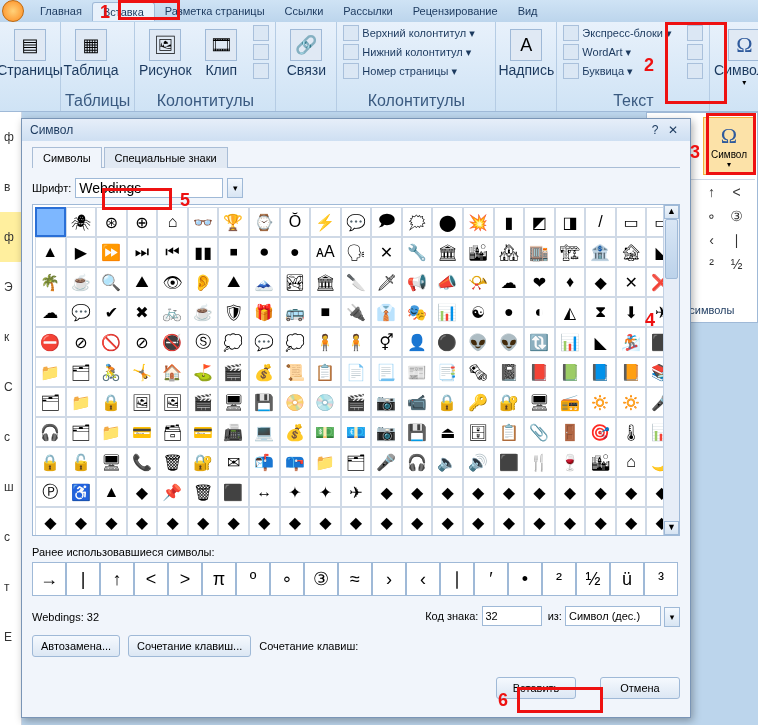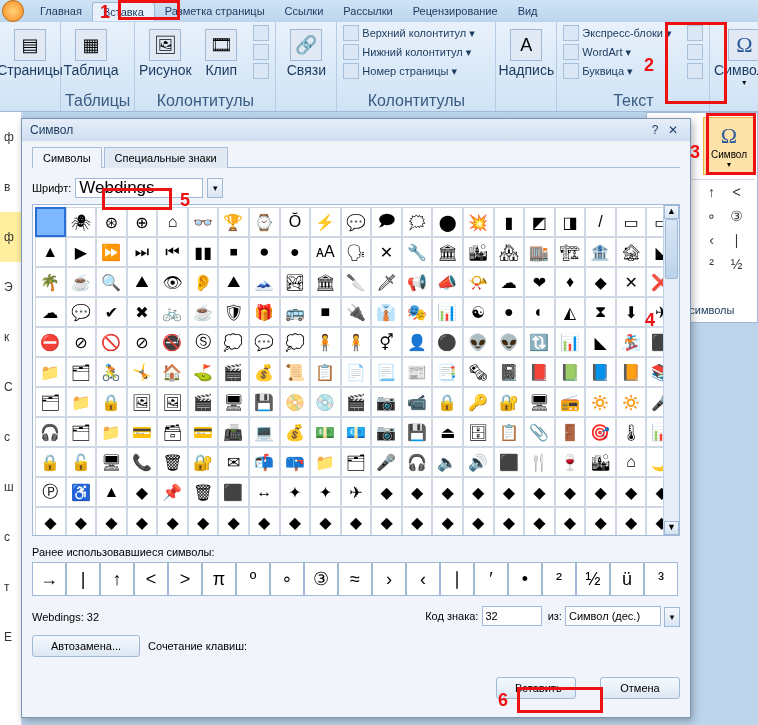--- a/index.html
+++ b/index.html
@@ -42,39 +42,39 @@
   
   .dialog { position: absolute; left: 21px; top: 118px; width: 670px; height: 600px; background: #f1f5fb; border: 1px solid #7a95b6; box-shadow: 2px 3px 8px rgba(0,0,0,.3); }
   .dlg-title { background: linear-gradient(#e6eef9,#cedff2); padding: 4px 8px; font-size: 12px; color: #1b395e; display:flex; justify-content:space-between; align-items:center;}
   .dlg-title .dlg-ctrls span{ display:inline-block; width:18px; height:14px; text-align:center; }
   .dlg-body { padding: 6px 10px; }
   .dlg-tabs { display: flex; border-bottom: 1px solid #a9bdd6; }
   .dlg-tab { padding: 4px 10px; font-size: 11px; border: 1px solid #a9bdd6; border-bottom: none; background: #e1e9f3; margin-right: 2px; margin-bottom:-1px;}
   .dlg-tab.active { background: #f1f5fb; }
   .font-row { display: flex; align-items: center; gap: 4px; margin: 10px 0 6px 0; }
   .font-row label { font-size: 11px; }
-  .font-input { width: 128px; height: 20px; border: 1px solid #9fb9d7; background: #fff; font-size: 17px; padding: 1px 3px; }
+  .font-input { width: 148px; height: 20px; border: 1px solid #9fb9d7; background: #fff; font-size: 14px; padding: 1px 3px; }
   .font-drop { width: 16px; height: 20px; border: 1px solid #9fb9d7; background: linear-gradient(#f5f9fe,#d8e5f3); text-align:center; font-size:9px; line-height:18px;}
 
   .grid-wrap { border: 1px solid #9fb9d7; background: #fff; padding: 2px; height: 332px; overflow: hidden; position:relative;}
   .sym-grid { display: grid; grid-template-columns: repeat(21, 1fr); }
   .sym-cell { height: 30px; border: 1px solid #cfd9e6; display: flex; align-items: center; justify-content: center; font-size: 16px; color: #000; }
   .sym-cell.sel { background: #7db7ff; border: 2px solid #2a6fd6; }
   .grid-scroll { position:absolute; right:0; top:0; bottom:0; width:16px; background:#e6edf7; border-left:1px solid #c2d1e4;}
   .grid-scroll .thumb{ position:absolute; top:14px; left:1px; right:1px; height:60px; background:linear-gradient(#d9e6f5,#bcd2ea); border:1px solid #9fb9d7; border-radius:2px;}
   .grid-scroll .arr{position:absolute;left:0;right:0;height:14px;text-align:center;font-size:9px;background:linear-gradient(#f0f5fb,#d6e3f2);border:1px solid #9fb9d7;}
   .grid-scroll .arr.up{top:0;} .grid-scroll .arr.dn{bottom:0;}
 
   .recent-label { margin-top: 10px; font-size: 11px; }
   .recent-row { display: flex; margin-top: 4px; }
   .recent-cell { width: 34px; height: 34px; border: 1px solid #9fb9d7; background:#fff; display: flex; align-items: center; justify-content: center; font-size: 18px; }
 
   .info-row { display: flex; justify-content: space-between; align-items: center; margin-top: 10px; font-size: 11px; }
   .info-row input { height: 20px; border: 1px solid #9fb9d7; background: #fff; font-size: 11px; padding: 1px 3px; }
-  .btn { height: 22px; padding: 0 18px; border: 1px solid #9fb9d7; background: linear-gradient(#f5f9fe,#dce7f4); font-size: 11px; border-radius: 3px; }
+  .btn { height: 22px; padding: 0 8px; border: 1px solid #9fb9d7; background: linear-gradient(#f5f9fe,#dce7f4); font-size: 11px; border-radius: 3px; }
 
   .shortcut-row { display:flex; align-items:center; gap:8px; margin-top:8px; font-size:11px;}
   .dlg-footer { display: flex; justify-content: flex-end; gap: 24px; margin-top: 20px; }
   .dlg-footer .btn { width: 80px; }
 
   
   .bgdoc{position:absolute; left:0; top:112px; width:22px; bottom:0; background:#fff; border-right:1px solid #d0d9e6;}
   .bgdoc span{display:block; padding:18px 4px; font-size:12px; color:#333;}
 </style>
 </head>
@@ -541,20 +541,21 @@
         <span>Код знака:</span>
         <input style="width: 60px;" value="32">
         &nbsp;<span>из:</span>
         <input style="width: 96px;" value="Символ (дес.)">
         <span class="font-drop" style="display:inline-block;">▾</span>
       </span>
     </div>
 
     <div class="shortcut-row">
       <button class="btn">Автозамена...</button>
+      <button class="btn">Сочетание клавиш...</button>
       <span>Сочетание клавиш:</span>
     </div>
 
     <div class="dlg-footer">
       <button class="btn">Вставить</button>
       <button class="btn">Отмена</button>
     </div>
   </div>
 </div>
 

